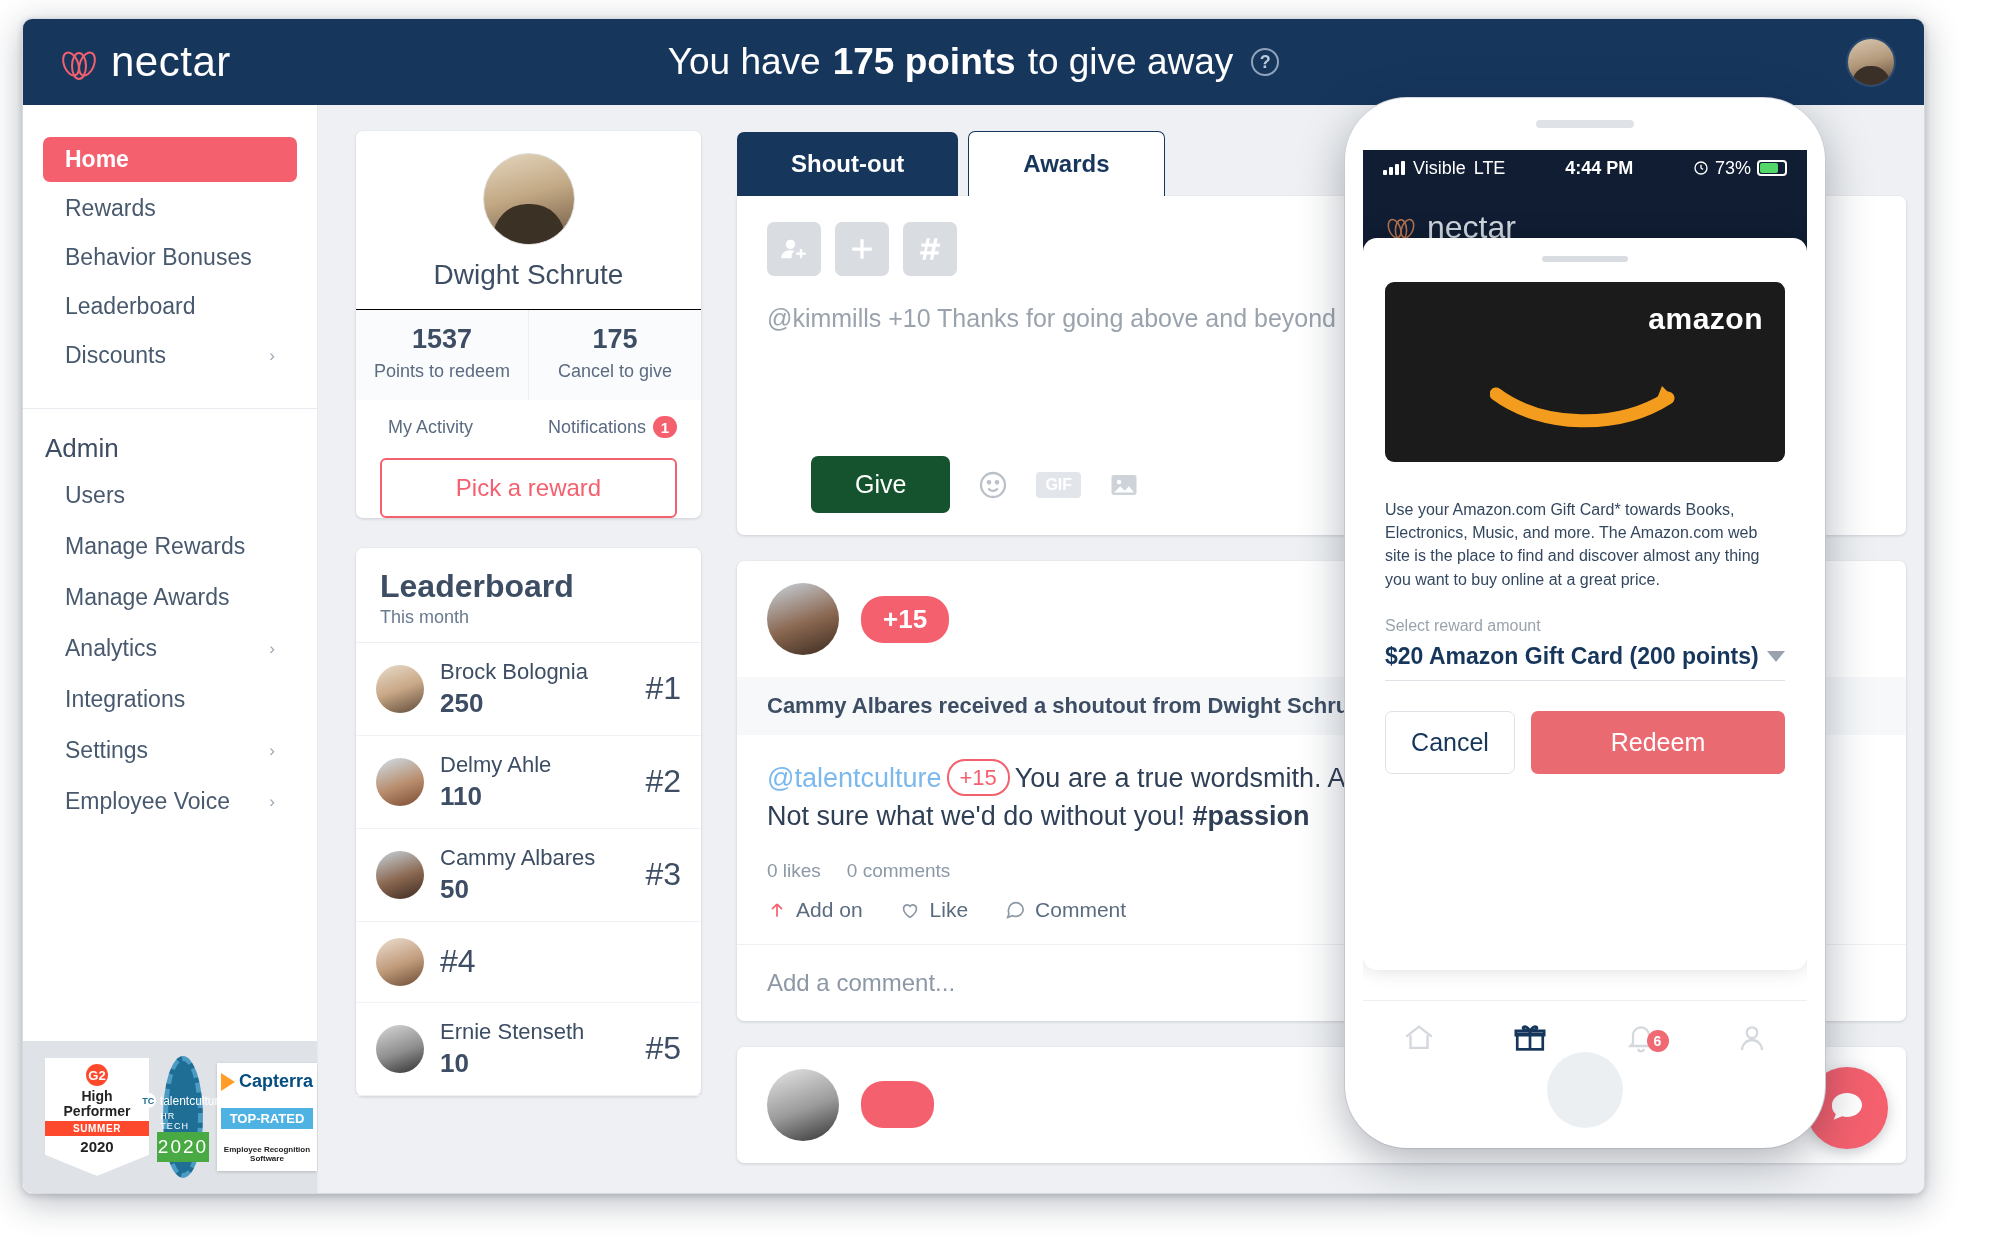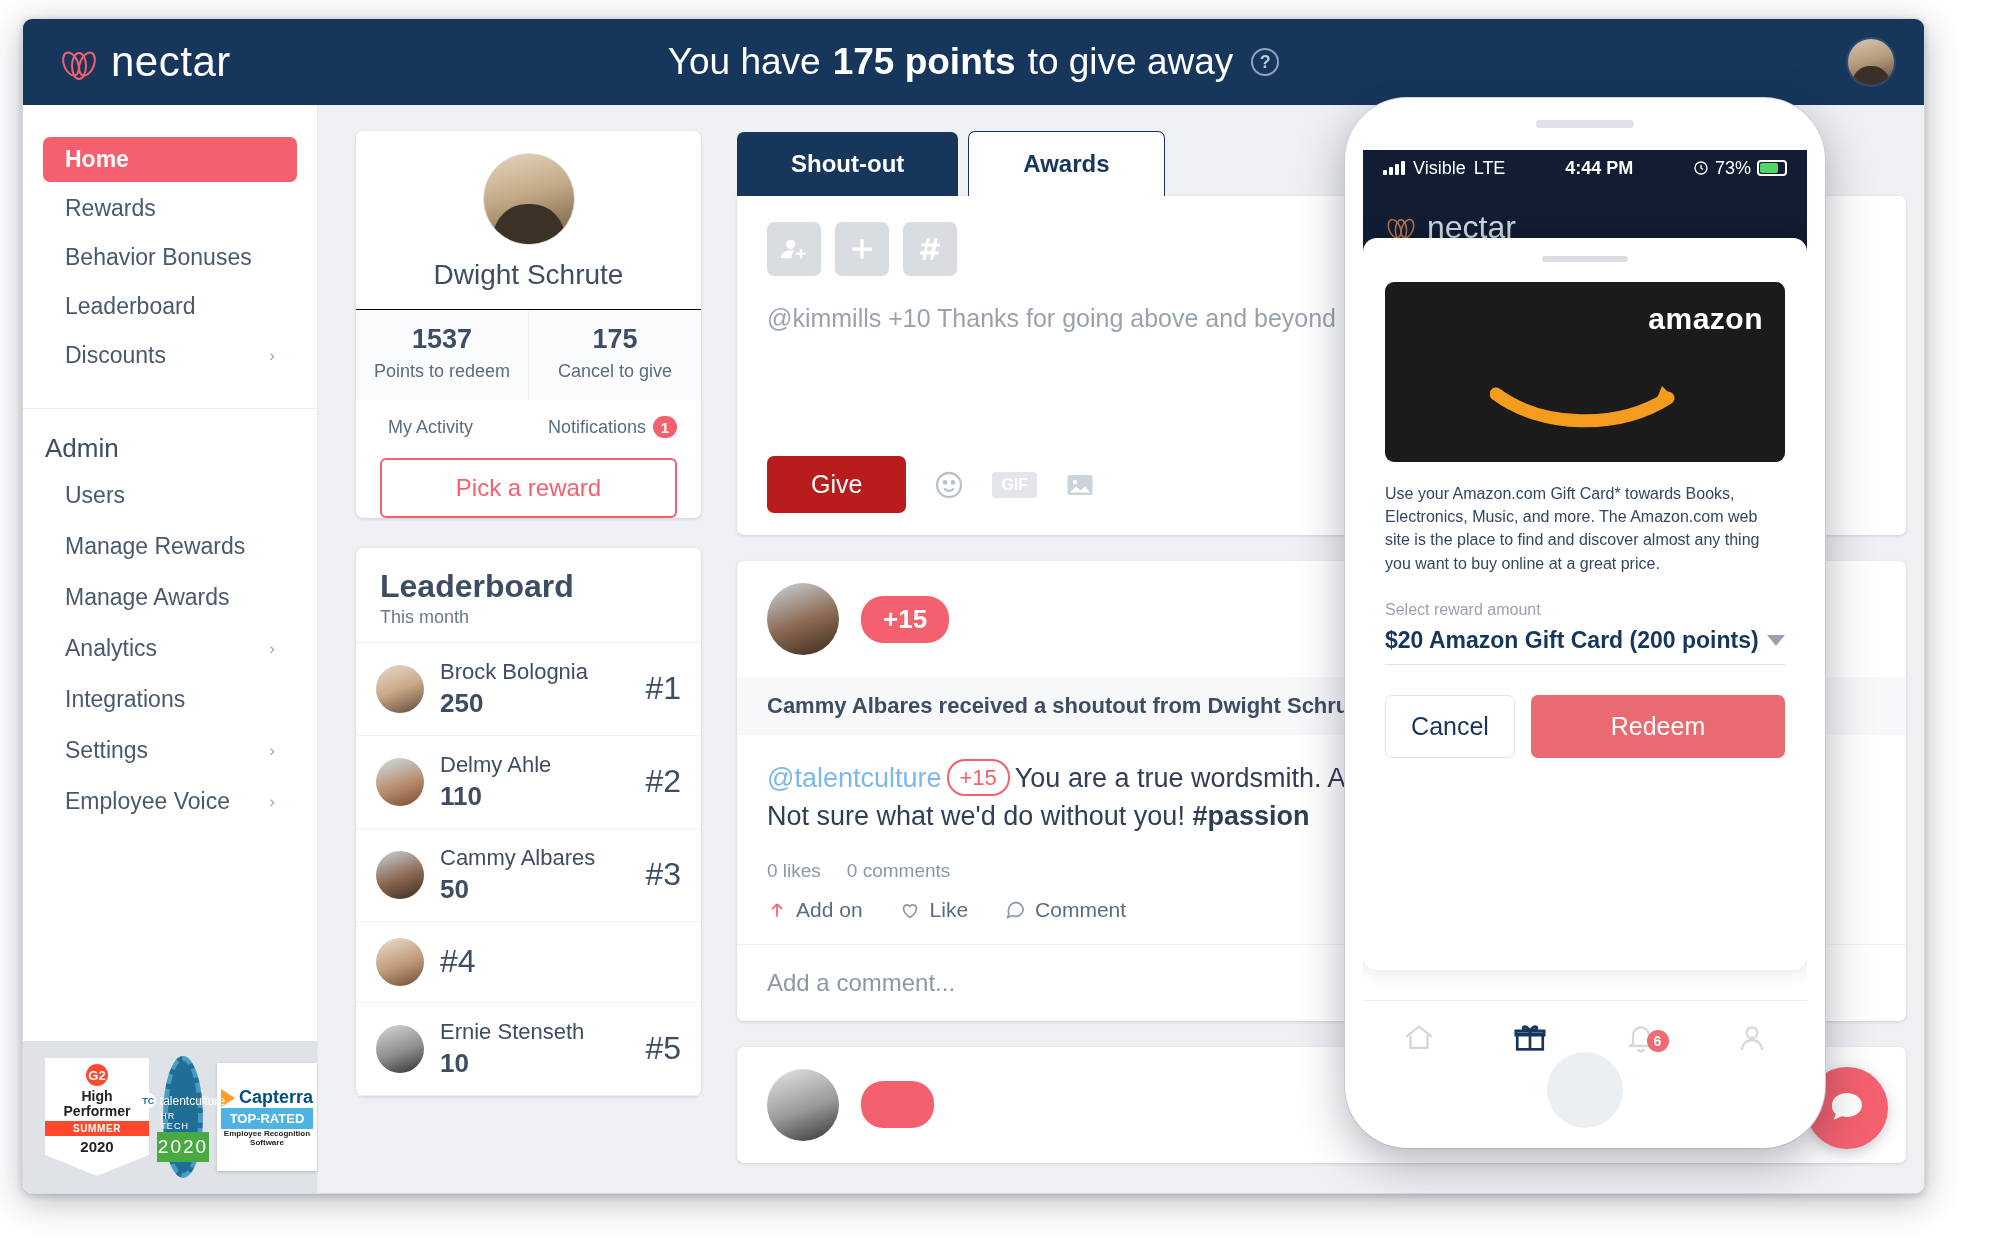--- a/index.html
+++ b/index.html
@@ -104,21 +104,21 @@
   .tc-dot{width:15px;height:15px;border-radius:50%;background:#fff;color:#1f6e96;
     font-size:9px;display:flex;align-items:center;justify-content:center;font-weight:700;}
   .tc-sub{font-size:9px;letter-spacing:1.1px;margin-top:3px;}
   .tc-ribbon{
     position:absolute;left:-6px;right:-6px;bottom:16px;height:30px;background:#49a942;
     color:#fff;font-size:19px;display:flex;align-items:center;justify-content:center;
     letter-spacing:2px;
   }
   
   .cap{width:128px;height:108px;background:#fff;box-shadow:0 1px 3px rgba(0,0,0,.18);
-    display:flex;flex-direction:column;align-items:center;justify-content:center;gap:0;padding:4px;}
+    display:flex;flex-direction:column;align-items:center;justify-content:center;gap:16px;padding:4px;}
   .cap-top{display:flex;align-items:center;gap:4px;}
   .cap-logo{width:0;height:0;border-left:14px solid #ff9d28;border-top:9px solid transparent;border-bottom:9px solid transparent;}
   .cap-name{font-size:18px;font-weight:700;color:#044d80;}
   .cap-band{background:#4eb3e3;color:#fff;font-size:13px;font-weight:700;width:100%;text-align:center;padding:3px 0;}
   .cap-sub{font-size:8px;font-weight:700;color:#222;text-align:center;}
 
   
   .main {
     flex:1; background:#eef0f3; position:relative; display:flex; gap:36px;
     padding: 26px 0 0 38px; overflow:hidden;
@@ -176,22 +176,22 @@
   }
   .tab.active{background:#16365c;color:#fff;}
   .tab.inactive{background:#fff;color:#16365c;border:1px solid #16365c;border-bottom:none;}
   .composer{background:#fff;border-radius:0 7px 7px 7px;box-shadow:0 1px 3px rgba(40,50,65,.17);
     padding:26px 30px 22px;}
   .composer-icons{display:flex;gap:14px;}
   .ci{width:54px;height:54px;border-radius:7px;background:#d9dde2;display:flex;align-items:center;
     justify-content:center;color:#fff;cursor:pointer;}
   .composer-text{margin-top:26px;font-size:25px;color:#9aa3ad;line-height:1.35;min-height:150px;}
   .composer-bottom{display:flex;align-items:center;gap:26px;margin-top:4px;}
-  .give-btn{background:#b91c1c;color:#fff;border:none;border-radius:7px;
-    font-size:25px;padding:14px 44px;cursor:pointer;}
+  .give-btn{background:#14532d;color:#fff;border:none;border-radius:7px;
+    font-size:25px;padding:14px 44px;cursor:pointer;margin-left:44px;}
   .tool{width:34px;height:34px;color:#b9c0c8;display:flex;align-items:center;justify-content:center;cursor:pointer;}
   .gif-tool{background:#e2e5e9;color:#fff;border-radius:4px;font-size:16px;font-weight:700;
     padding:4px 9px;cursor:pointer;}
 
   .post{background:#fff;border-radius:7px;box-shadow:0 1px 3px rgba(40,50,65,.17);margin-top:26px;overflow:hidden;}
   .post-head{display:flex;align-items:center;gap:22px;padding:22px 30px;}
   .post-av{width:72px;height:72px;border-radius:50%;flex:none;overflow:hidden;position:relative;}
   .pts-bubble{background:#f4606e;color:#fff;font-size:26px;font-weight:700;border-radius:22px;
     padding:8px 22px;}
   .post-banner{background:#f6f8fa;padding:16px 30px;font-size:22px;font-weight:700;color:#3d4d63;}
@@ -234,21 +234,21 @@
 
   .modal{
     position:absolute;left:0;right:0;top:88px;bottom:96px;background:#fff;
     border-radius:14px;box-shadow:0 -3px 22px rgba(0,0,0,.18);
     padding:18px 22px 0;display:flex;flex-direction:column;
   }
   .modal-grab{width:86px;height:6px;border-radius:3px;background:#d9dde2;margin:0 auto 20px;}
   .gc{width:100%;height:180px;background:#1b1b1b;border-radius:9px;position:relative;overflow:hidden;}
   .gc-word{position:absolute;right:22px;top:20px;color:#fff;font-size:30px;font-weight:700;letter-spacing:.5px;}
   .gc-smile{position:absolute;left:50%;top:52%;transform:translateX(-50%);}
-  .modal-desc{font-size:16px;color:#33475f;line-height:1.45;margin-top:20px;}
+  .modal-desc{font-size:16px;color:#33475f;line-height:1.45;margin-top:36px;}
   .sel-label{font-size:16px;color:#9aa3ad;margin-top:26px;}
   .sel-row{display:flex;align-items:center;justify-content:space-between;
     border-bottom:1px solid #dfe3e8;padding:6px 0 10px;margin-top:2px;}
   .sel-val{font-size:23px;font-weight:700;color:#16365c;}
   .caret{width:0;height:0;border-left:9px solid transparent;border-right:9px solid transparent;
     border-top:11px solid #9aa3ad;}
   .modal-btns{display:flex;gap:16px;margin-top:30px;}
   .m-cancel{flex:0 0 130px;border:1px solid #dfe3e8;border-radius:7px;background:#fff;
     color:#16365c;font-size:25px;padding:16px 0;cursor:pointer;}
   .m-redeem{flex:1;border:none;border-radius:7px;background:#ea6a72;color:#fff;font-size:25px;

